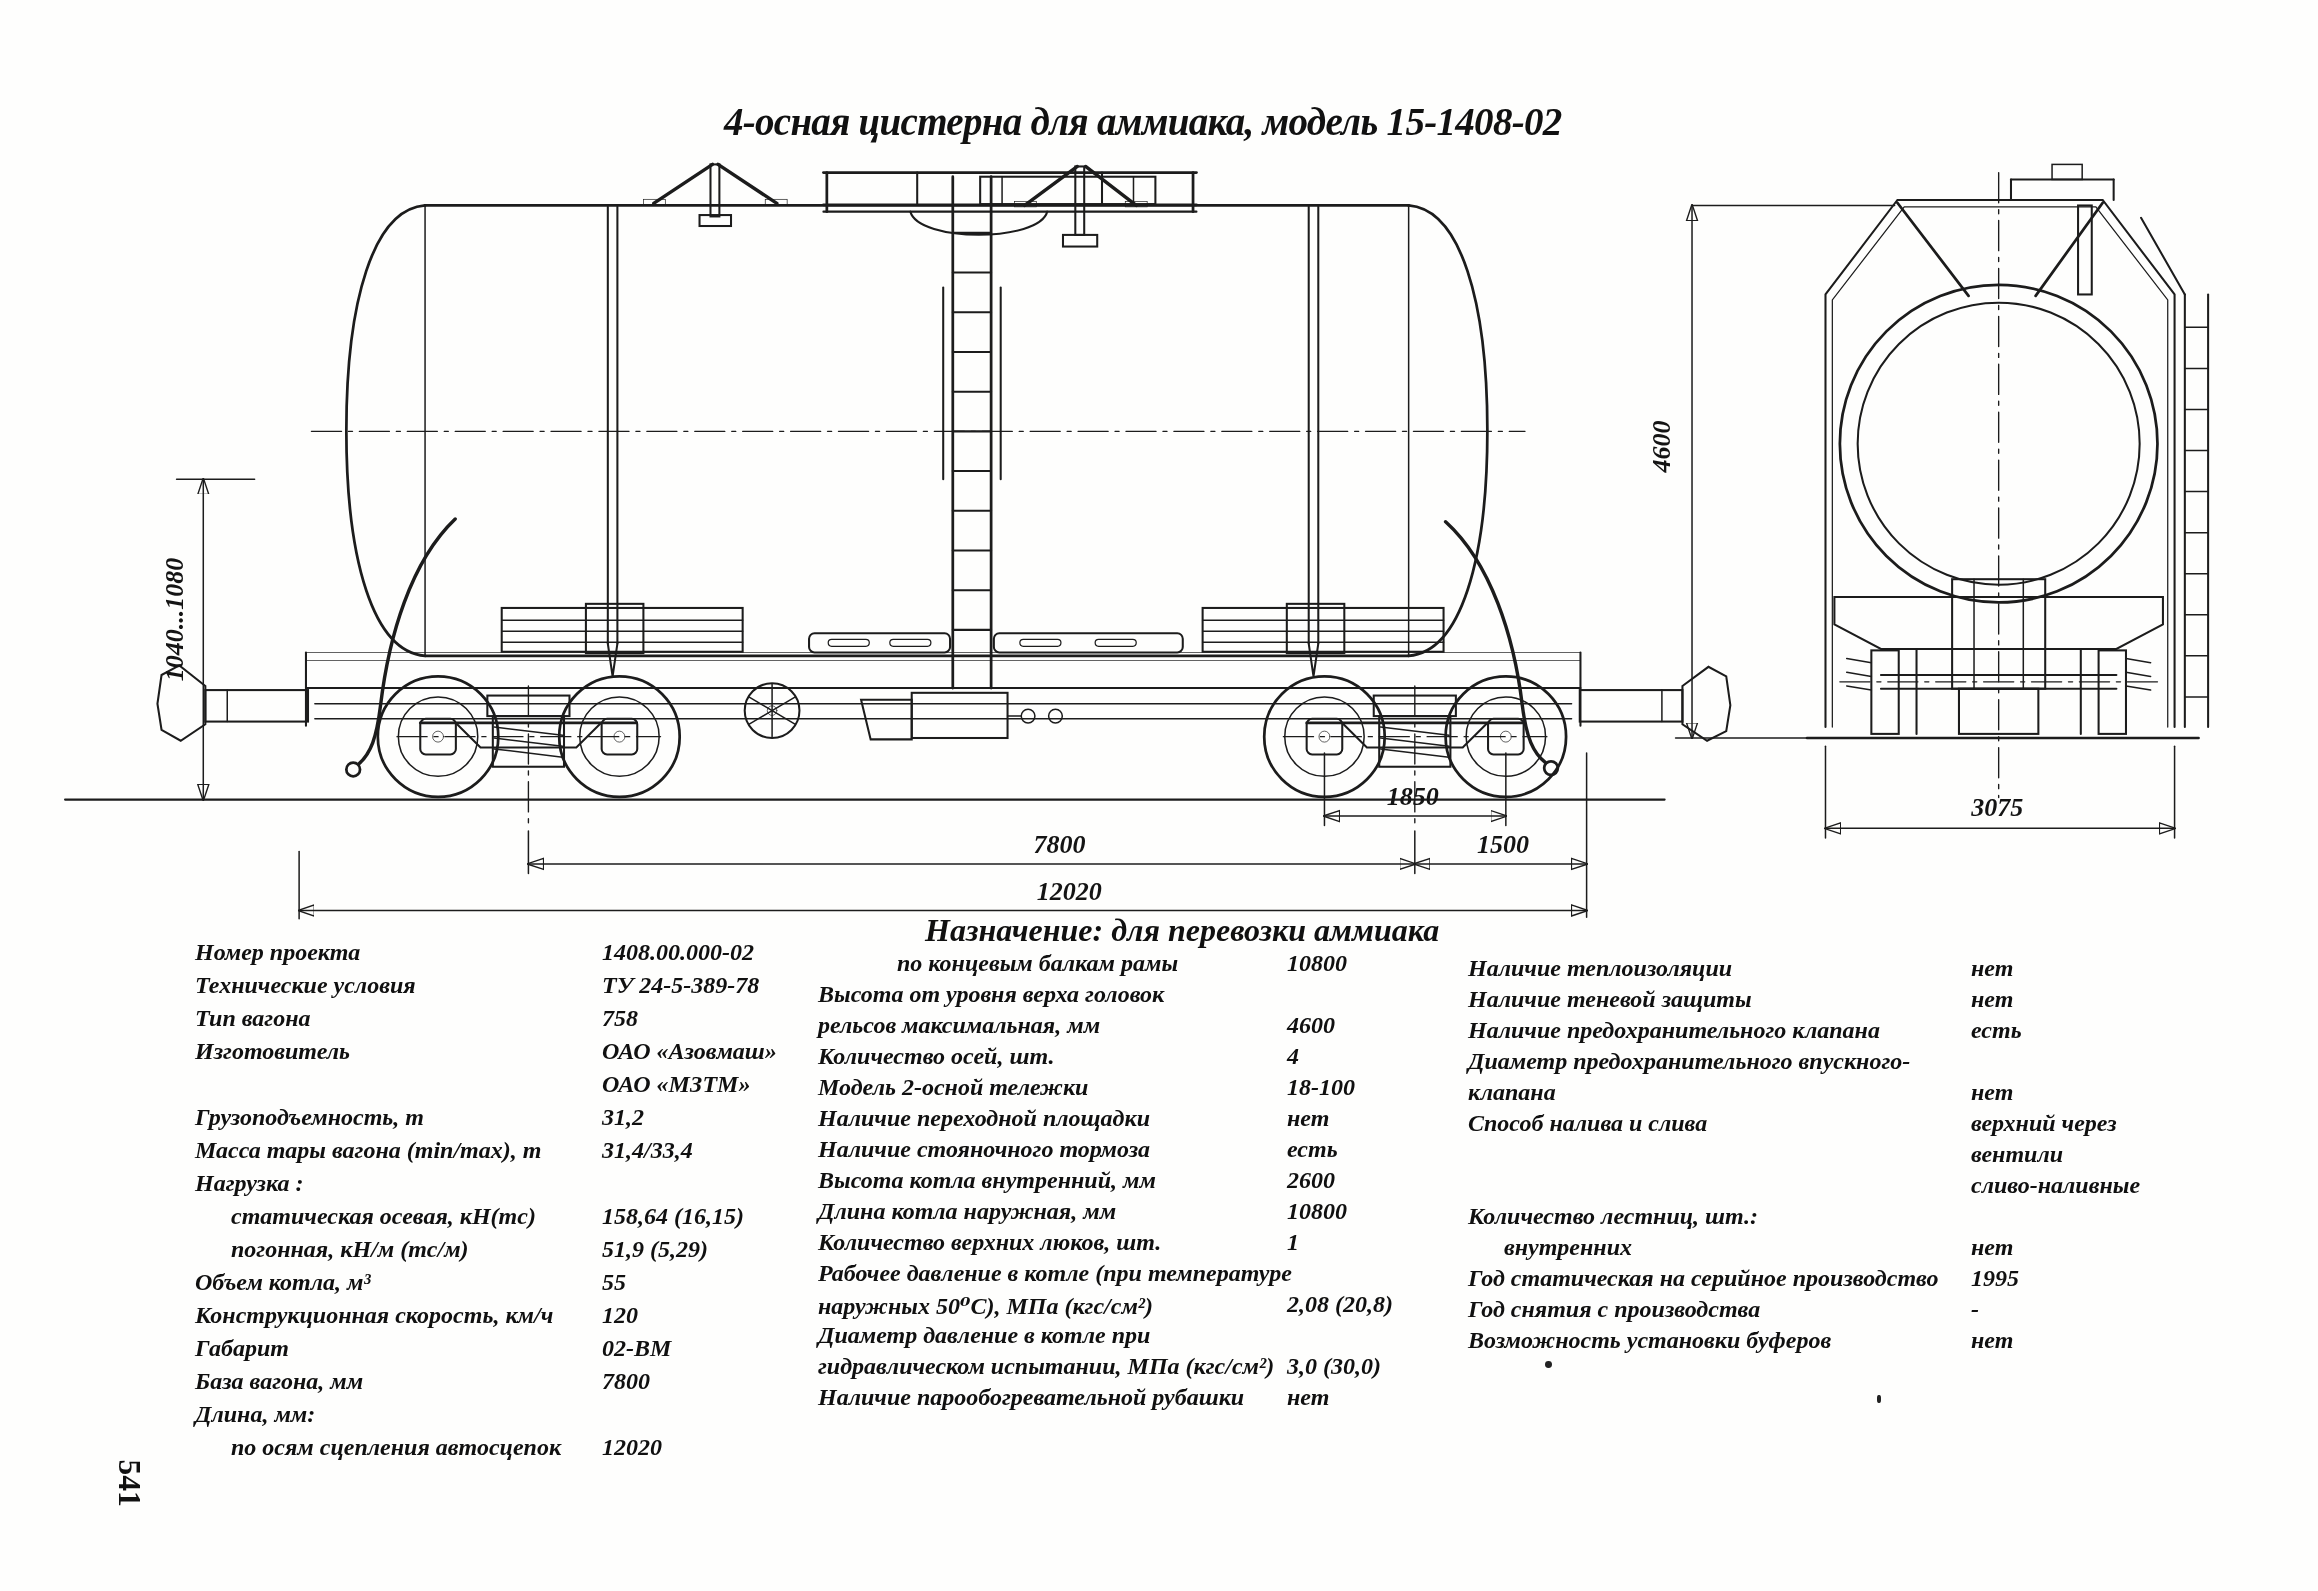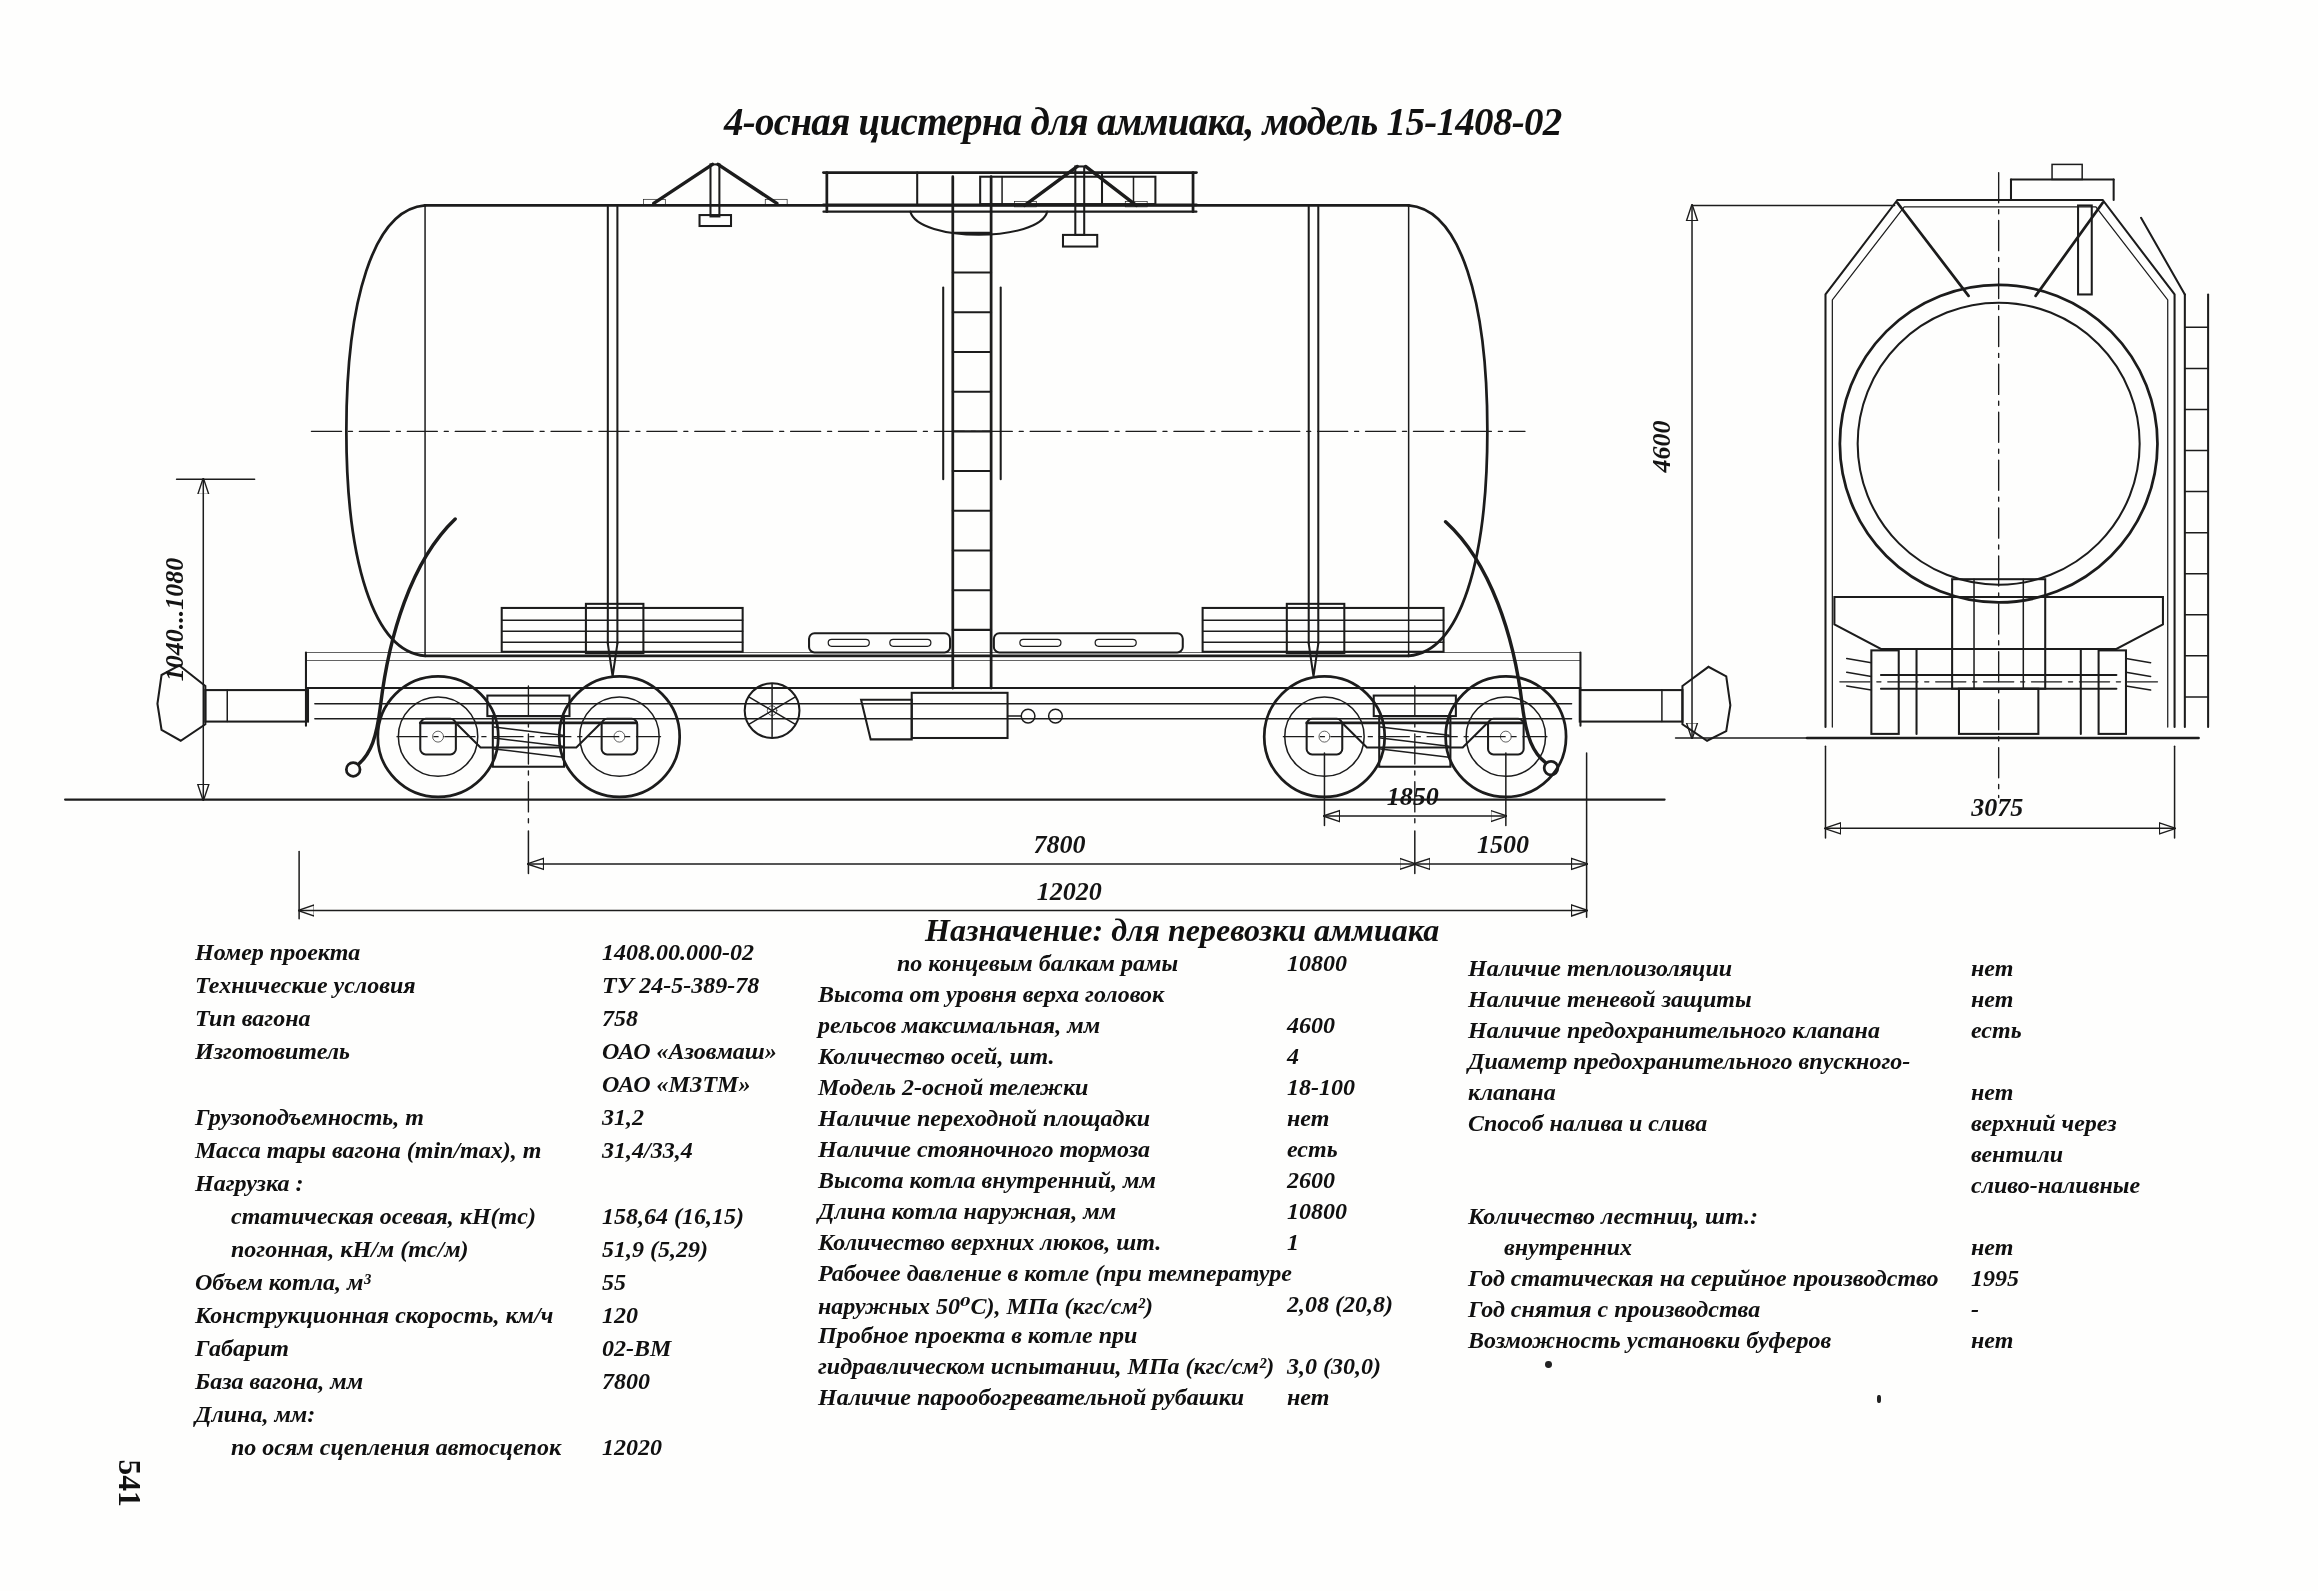--- a/index.html
+++ b/index.html
@@ -338,21 +338,21 @@
       <div class="spec-row"><span class="lbl ind0">рельсов максимальная, мм</span><span class="val">4600</span></div>
       <div class="spec-row"><span class="lbl ind0">Количество осей, шт.</span><span class="val">4</span></div>
       <div class="spec-row"><span class="lbl ind0">Модель 2-осной тележки</span><span class="val">18-100</span></div>
       <div class="spec-row"><span class="lbl ind0">Наличие переходной площадки</span><span class="val">нет</span></div>
       <div class="spec-row"><span class="lbl ind0">Наличие стояночного тормоза</span><span class="val">есть</span></div>
       <div class="spec-row"><span class="lbl ind0">Высота котла внутренний, мм</span><span class="val">2600</span></div>
       <div class="spec-row"><span class="lbl ind0">Длина котла наружная, мм</span><span class="val">10800</span></div>
       <div class="spec-row"><span class="lbl ind0">Количество верхних люков, шт.</span><span class="val">1</span></div>
       <div class="spec-row"><span class="lbl ind0">Рабочее давление в котле (при температуре</span><span class="val"></span></div>
       <div class="spec-row"><span class="lbl ind0">наружных 50⁰С),  МПа (кгс/см²)</span><span class="val">2,08 (20,8)</span></div>
-      <div class="spec-row"><span class="lbl ind0">Пробное проекта в котле при</span><span class="val"></span></div>
+      <div class="spec-row"><span class="lbl ind0">Диаметр давление в котле при</span><span class="val"></span></div>
       <div class="spec-row"><span class="lbl ind0">гидравлическом испытании, МПа (кгс/см²)</span><span class="val">3,0 (30,0)</span></div>
       <div class="spec-row"><span class="lbl ind0">Наличие парообогревательной рубашки</span><span class="val">нет</span></div>
     </div>
 
   <div class="spec-col" id="col-right" style="left:1468px;top:955px;width:787px;--rh:31px;--vx:503px;">
       <div class="spec-row"><span class="lbl ind0">Наличие теплоизоляции</span><span class="val">нет</span></div>
       <div class="spec-row"><span class="lbl ind0">Наличие теневой защиты</span><span class="val">нет</span></div>
       <div class="spec-row"><span class="lbl ind0">Наличие предохранительного клапана</span><span class="val">есть</span></div>
       <div class="spec-row"><span class="lbl ind0">Диаметр предохранительного впускного-</span><span class="val"></span></div>
       <div class="spec-row"><span class="lbl ind0">клапана</span><span class="val">нет</span></div>

